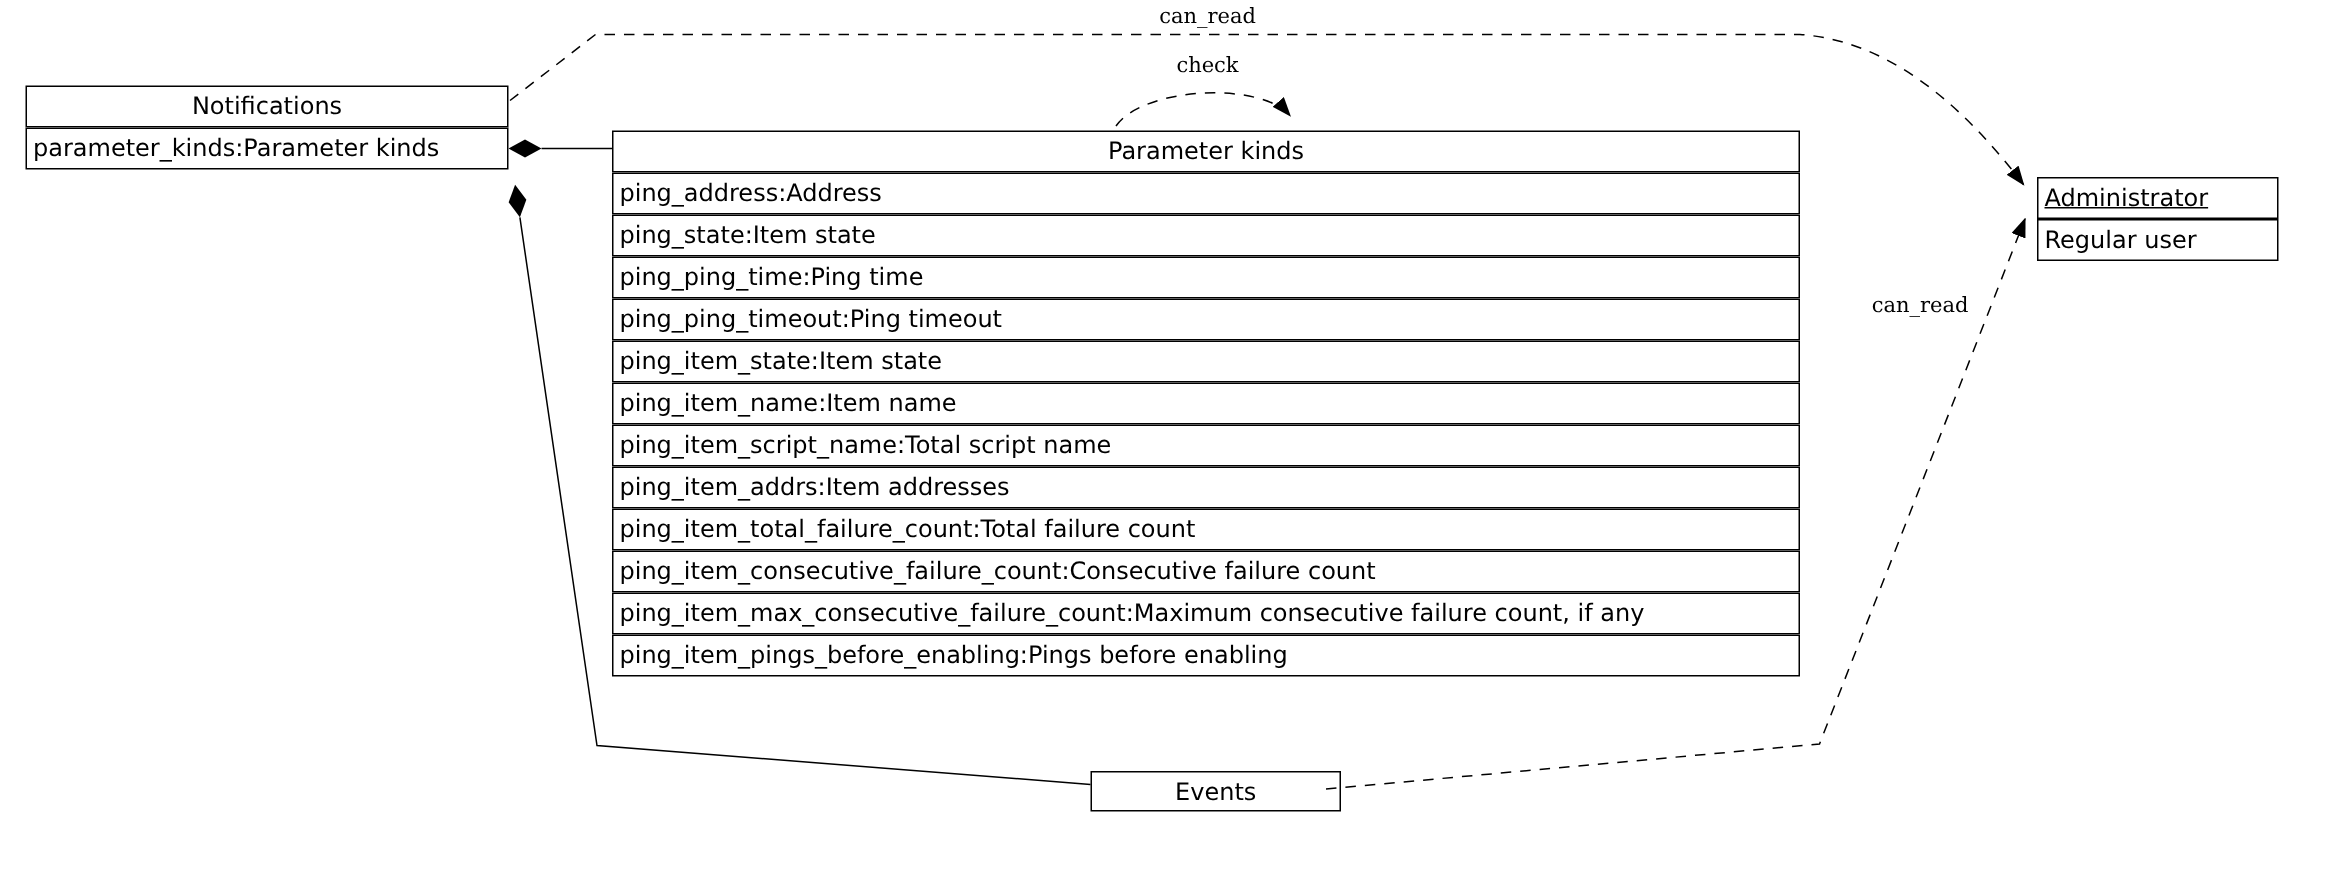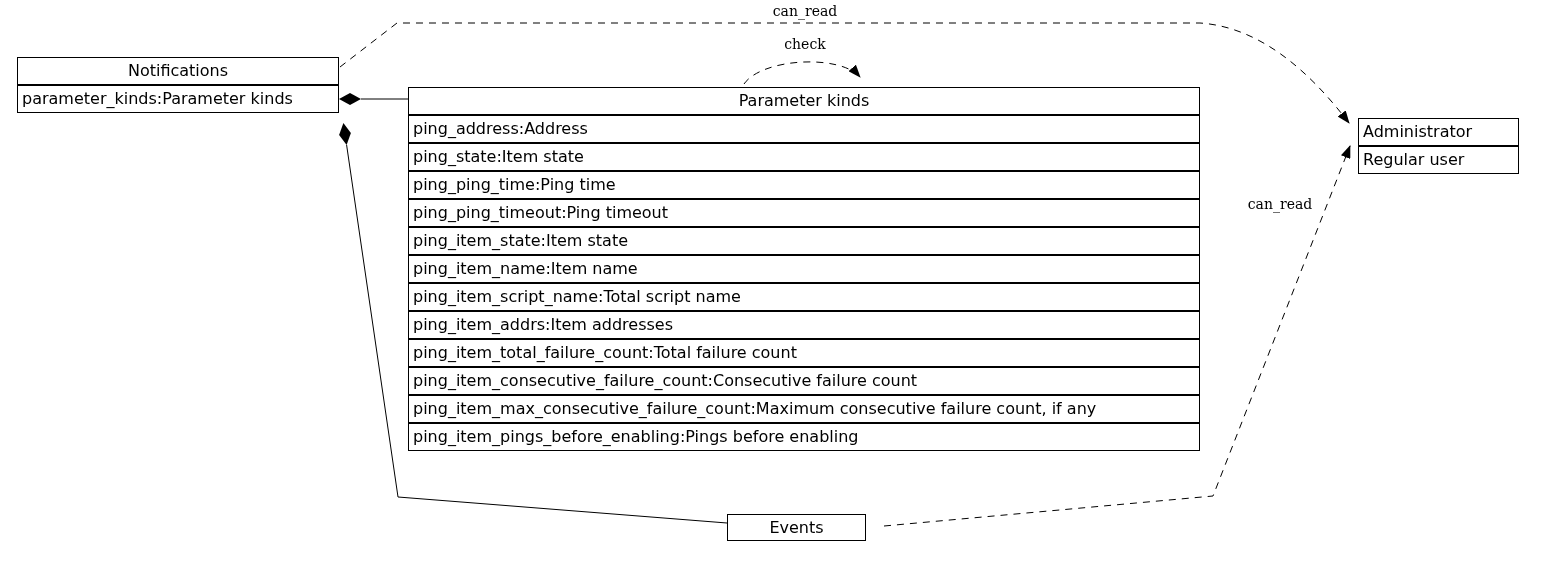--- a/index.html
+++ b/index.html
@@ -78,25 +78,25 @@
     <div class="cell field h28">ping_item_name:Item name</div>
     <div class="cell field h28">ping_item_script_name:Total script name</div>
     <div class="cell field h28">ping_item_addrs:Item addresses</div>
     <div class="cell field h28">ping_item_total_failure_count:Total failure count</div>
     <div class="cell field h28">ping_item_consecutive_failure_count:Consecutive failure count</div>
     <div class="cell field h28">ping_item_max_consecutive_failure_count:Maximum consecutive failure count, if any</div>
     <div class="cell field h28">ping_item_pings_before_enabling:Pings before enabling</div>
   </div>
 
   <div class="node" style="left:1358px; top:118px; width:189px;">
-    <div class="cell field h28" style="width:161px;">Administrator</div>
+    <div class="cell field h28" style="width:161px;text-decoration:underline;">Administrator</div>
     <div class="cell field h28" style="width:161px;">Regular user</div>
   </div>
 
-  <div class="node" style="left:727px; top:514px; width:139px;">
+  <div class="node" style="left:727px; top:514px; width:167px;">
     <div class="cell header h27">Events</div>
   </div>
 
   <div class="edge-label" style="left:757px; top:3px; width:96px;">can_read</div>
   <div class="edge-label" style="left:770px; top:36px; width:70px;">check</div>
   <div class="edge-label" style="left:1232px; top:196px; width:96px;">can_read</div>
 
 </div>
 
 </body></html>

